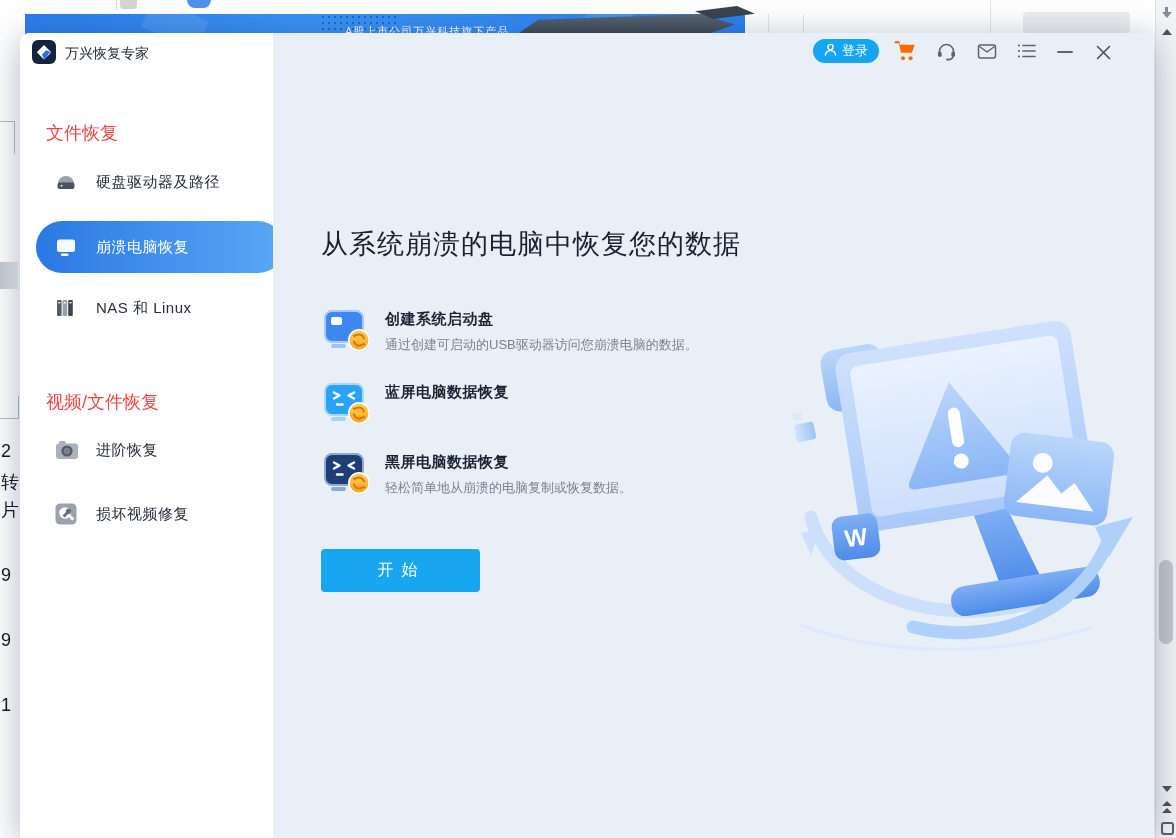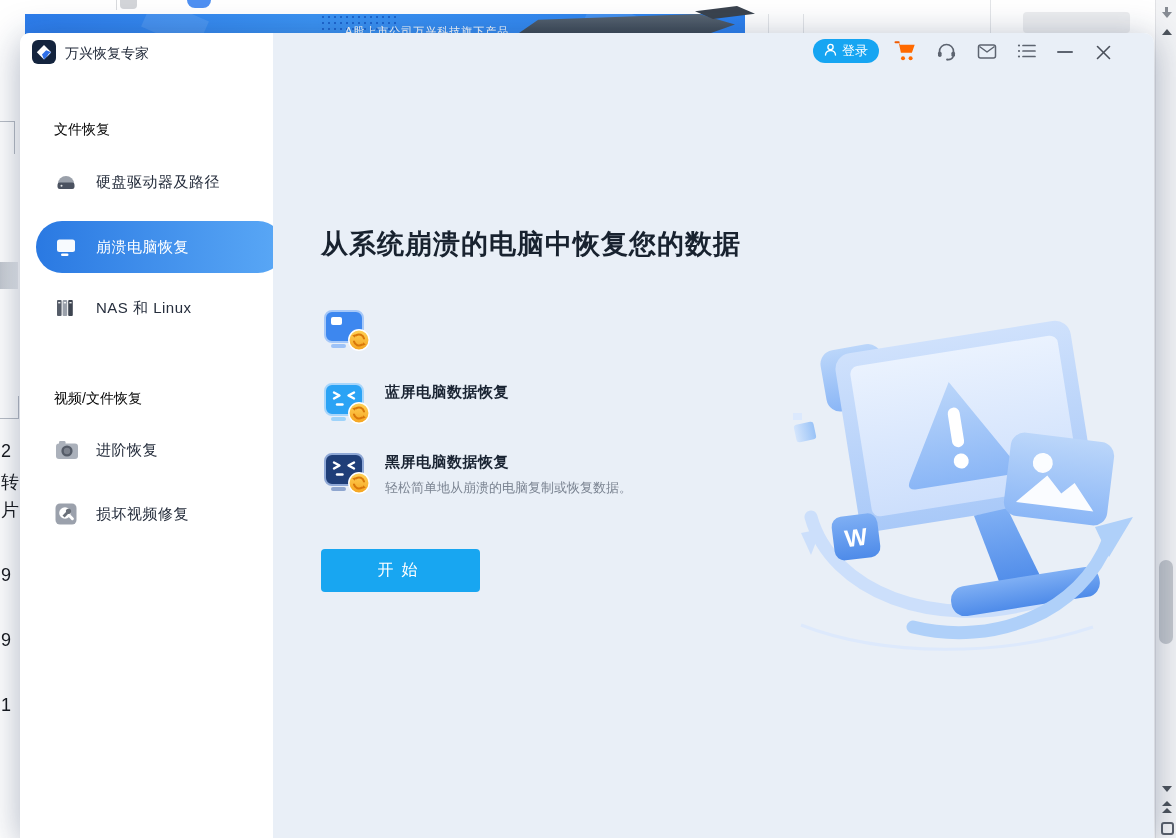--- a/index.html
+++ b/index.html
@@ -54,42 +54,42 @@
   
   .window{left:20px;top:33px;width:1134px;height:805px;background:#fff;
     border-radius:10px 10px 0 0;box-shadow:0 6px 36px rgba(20,40,80,.35);
     display:flex;overflow:hidden;z-index:5;position:absolute}
   .sidebar{width:253px;flex-shrink:0;background:#fff;position:relative}
   .main{flex:1;background:#E9EFF7;position:relative;overflow:hidden}
 
   
   .logo-row{left:12px;top:7px;display:flex;align-items:center;gap:9px;position:absolute}
   .app-title{font-size:14px;font-weight:500;color:#1d2636}
-  .side-label{left:34px;font-size:14px;color:#000000;position:absolute}
+  .side-label{left:26px;font-size:18px;color:#ef4444;position:absolute}
   .sl-1{top:88px}.sl-2{top:357px}
   .side-item{left:16px;width:248px;height:52px;border-radius:26px;display:flex;
     align-items:center;padding-left:19px;box-sizing:border-box;position:absolute;cursor:default}
   .si-1{top:123px}.si-2{top:188px}.si-3{top:249px}.si-4{top:391px}.si-5{top:455px}
   .side-item .ic{width:26px;display:flex;justify-content:flex-start}
   .side-item .lbl{font-size:15px;font-weight:normal;color:#262e3d;margin-left:15px;letter-spacing:.5px}
   .side-item.selected{background:linear-gradient(90deg,#2a79e2,#5aa8f6)}
   .side-item.selected .lbl{color:#ffffff}
 
   
   .login-btn{left:540px;top:6px;height:24px;padding:0 11px;border-radius:13px;
     background:#16a5f2;color:#fff;font-size:13px;display:flex;align-items:center;
     gap:5px;position:absolute;cursor:pointer}
   .tb-icon{position:absolute;cursor:pointer;display:flex;align-items:center;justify-content:center}
   .tb-cart{left:621px;top:7px}.tb-headset{left:663px;top:8px}.tb-mail{left:704px;top:10px}
   .tb-list{left:744px;top:10px}.tb-min{left:782px;top:9px;width:20px;height:20px}
   .tb-close{left:820px;top:9px;width:20px;height:20px}
   .min-bar{width:16px;height:2px;background:#5d6470;border-radius:1px}
 
   
-  .page-title{left:48px;top:193px;font-size:27px;font-weight:bold;color:#18222f;
+  .page-title{left:48px;top:193px;font-size:27px;font-weight:normal;color:#18222f;
     letter-spacing:1px;position:absolute}
   .feature{left:48px;display:flex;position:absolute}
   .ft-1{top:275px}.ft-2{top:348px}.ft-3{top:418px}
   .f-icon{width:46px;height:46px;position:relative;margin-right:18px;flex-shrink:0}
   .f-badge{position:absolute;right:-4px;bottom:-2px}
   .f-title{font-size:15px;font-weight:bold;color:#1a2433;margin-top:2px;letter-spacing:.5px}
   .f-desc{font-size:13px;color:#7a8391;margin-top:7px}
   .start-btn{left:48px;top:516px;width:159px;height:43px;background:#18a6f1;border:none;
     border-radius:4px;color:#fff;font-size:16px;display:flex;align-items:center;
     justify-content:center;letter-spacing:8px;padding-left:8px;position:absolute;cursor:pointer;
@@ -300,20 +300,24 @@
                   <stop offset="1" stop-color="#F5A41F"></stop>
                 </linearGradient>
               </defs>
             <circle cx="12" cy="12" r="10.2" fill="url(#gb1)" stroke="#ffffff" stroke-width="1.5"></circle>
             <path d="M7 13.6 a5.2 5.2 0 0 0 8 3" fill="none" stroke="#D9780A" stroke-width="2.1" stroke-linecap="round"></path>
             <path d="M17 10.4 a5.2 5.2 0 0 0 -8 -3" fill="none" stroke="#D9780A" stroke-width="2.1" stroke-linecap="round"></path>
             <polygon points="15.6,17.8 18.8,16.6 16,14.2" fill="#D9780A"></polygon>
             <polygon points="8.4,6.2 5.2,7.4 8,9.8" fill="#D9780A"></polygon>
           </svg>
         </span>
+      </div>
+      <div>
+        <div class="f-title">创建系统启动盘</div>
+        <div class="f-desc">通过创建可启动的USB驱动器访问您崩溃电脑的数据。</div>
       </div>
     </div>
 
     <div class="feature ft-2">
       <div class="f-icon">
         <svg width="46" height="42" viewBox="0 0 46 42">
           <rect x="4" y="3" width="38" height="31" rx="7" fill="#2BA3F5" stroke="#A8D6FB" stroke-width="2"></rect>
           <path d="M13 11.5 l5.5 3 -5.5 3" stroke="#ffffff" stroke-width="2.4" fill="none" stroke-linecap="round" stroke-linejoin="round"></path>
           <path d="M33 11.5 l-5.5 3 5.5 3" stroke="#ffffff" stroke-width="2.4" fill="none" stroke-linecap="round" stroke-linejoin="round"></path>
           <path d="M16 23.5 h5.5" stroke="#ffffff" stroke-width="2.4" stroke-linecap="round"></path>

